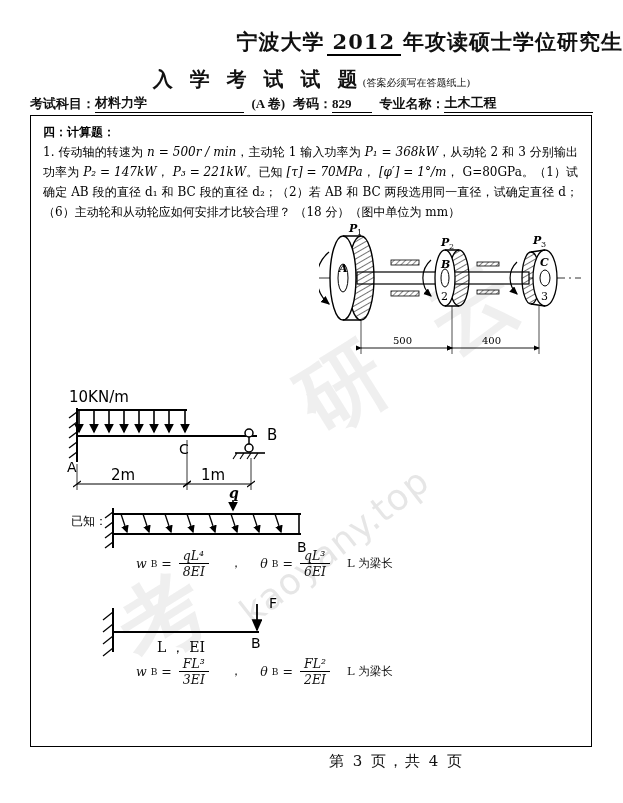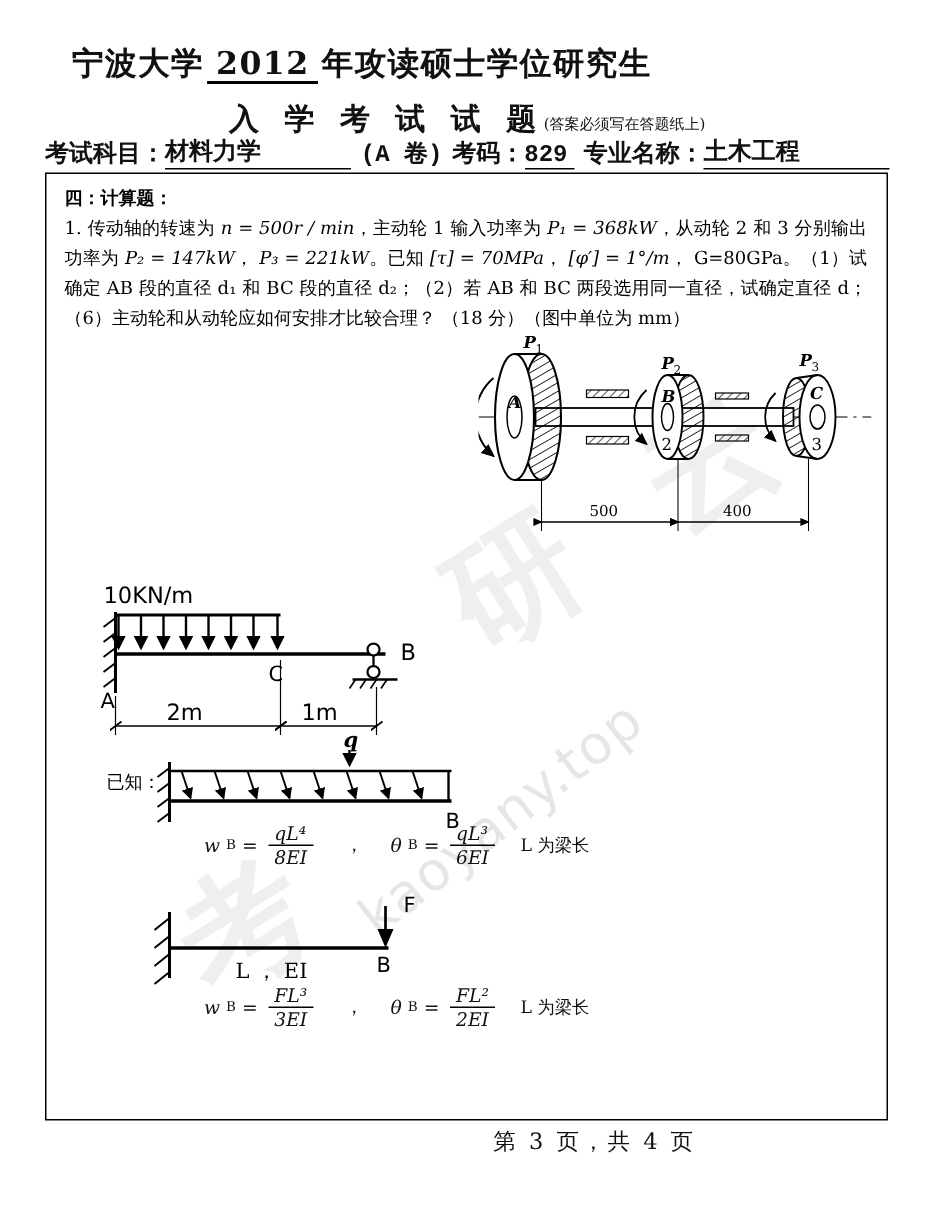--- a/index.html
+++ b/index.html
@@ -23,32 +23,32 @@
   }
   .wm-cn{
     font-family:"DejaVu Serif","Liberation Serif",serif;
     color:#e2e2e2;font-size:86px;font-weight:700;
   }
   .wm-cn1{left:120px;top:560px;transform:rotate(-32deg);}
   .wm-cn2{left:300px;top:330px;transform:rotate(-32deg);}
   .wm-cn3{left:430px;top:250px;transform:rotate(-32deg);}
 
   
-  .hdr1{position:absolute;left:0;right:0;top:28px;text-align:left;
+  .hdr1{position:absolute;left:0;right:0;top:28px;text-align:right;
         font-family:"DejaVu Serif","Liberation Serif",serif;
         font-size:21px;font-weight:700;letter-spacing:1px;padding-left:48px;}
   .hdr1 .blank{display:inline-block;border-bottom:2px solid #000;padding:0 6px;margin:0 2px;}
   .hdr2{position:absolute;left:0;right:0;top:66px;text-align:center;
         font-family:"DejaVu Serif","Liberation Serif",serif;
         font-size:20px;font-weight:700;letter-spacing:5px;}
   .hdr2 .note{font-size:10px;font-weight:400;letter-spacing:0;}
 
   .subjline{position:absolute;left:30px;top:93px;width:563px;height:20px;
-            font-family:Liberation Mono, monospace;
-            font-size:16px;font-weight:700;display:flex;align-items:flex-end;}
+            font-family:Liberation Serif, serif;
+            font-size:13px;font-weight:700;display:flex;align-items:flex-end;}
   .subjline .lab{white-space:nowrap;}
   .subjline .fill{border-bottom:1.6px solid #000;text-align:left;font-weight:700;}
   .f-subject{width:150px;}
   .f-code{width:40px;}
   .f-major{width:150px;}
   .gap{display:inline-block;width:8px;}
 
   
   .frame{position:absolute;left:30px;top:115px;width:560px;height:630px;
          border:1.3px solid #000;background:transparent;}

